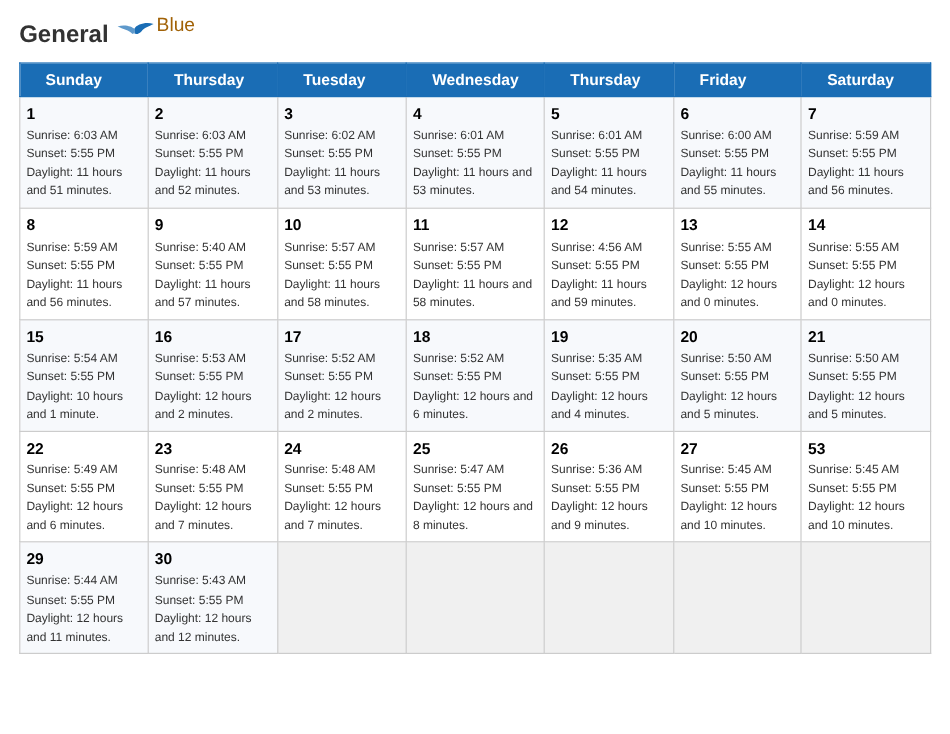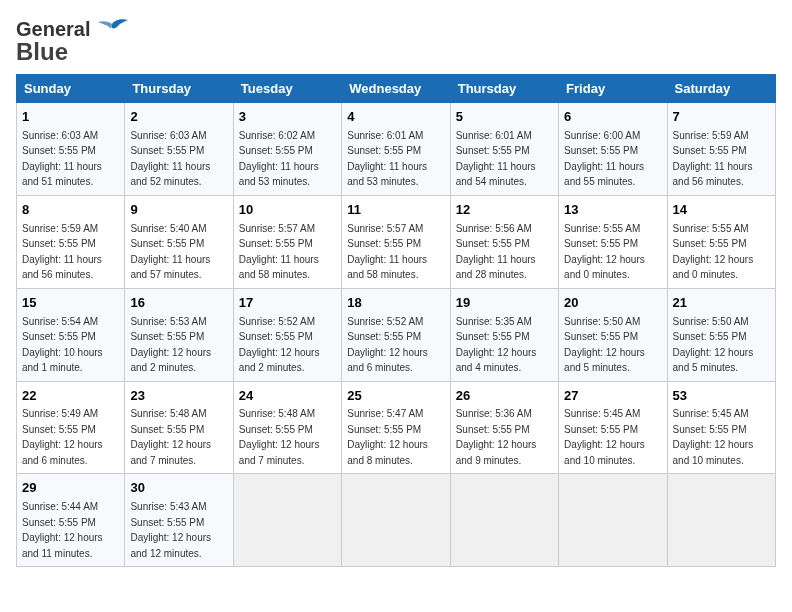--- a/index.html
+++ b/index.html
@@ -11,21 +11,21 @@
       padding: 16px;
     }
     .header {
       display: flex;
       align-items: flex-start;
       justify-content: space-between;
       margin-bottom: 10px;
     }
     .logo {
       display: flex;
-      flex-direction: column;
+      flex-direction: row;
       align-items: flex-start;
     }
     .title-section {
       text-align: right;
     }
     .month-title {
       font-size: 36px;
       font-weight: normal;
       color: #222;
     }
@@ -34,21 +34,21 @@
       color: #555;
     }
     table {
       width: 100%;
       border-collapse: collapse;
       font-size: 10.5px;
     }
     thead tr th {
       background-color: #1a6db5;
       color: #fff;
-      padding: 6px 7px;
+      padding: 6px 21px;
       font-weight: bold;
       font-size: 13px;
       text-align: left;
       border: 1px solid #1a6db5;
     }
     tbody tr td {
       vertical-align: top;
       padding: 5px 5px;
       border: 1px solid #ccc;
       background: #fff;
@@ -83,21 +83,21 @@
   <div class="logo">
     <div style="display:flex; align-items:center; gap:4px;">
       <div style="font-size:20px; font-weight:bold; color:#333; line-height:1;">
         <span style="color:#333;">General</span>
       </div>
       <svg width="36" height="26" viewBox="0 0 36 26">
         <path d="M18 8 C20 4, 28 2, 34 4 C30 6, 26 7, 24 10 C22 12, 20 13, 18 12 Z" fill="#1a6db5"></path>
         <path d="M18 8 C16 6, 10 4, 4 6 C8 8, 14 9, 16 12 C17 13, 18 12, 18 8 Z" fill="#1a6db5" opacity="0.7"></path>
       </svg>
     </div>
-    <div style="font-size:24px; font-weight:bold; color:#404040; line-height:1; margin-top:-2px;">Blue</div>
+    <div style="font-size:16px; font-weight:normal; color:#a16207; line-height:1; margin-top:-2px;">Blue</div>
   </div>
   <div class="title-section">
     <div class="month-title"></div>
     <div class="location"></div>
   </div>
 </div>
 
 <table>
   <thead>
     <tr>
@@ -118,21 +118,21 @@
         <td><span class="day-num">4</span><span class="day-detail">Sunrise: 6:01 AM</span><br><span class="day-detail">Sunset: 5:55 PM</span><br><span class="day-detail">Daylight: 11 hours and 53 minutes.</span></td>
         <td><span class="day-num">5</span><span class="day-detail">Sunrise: 6:01 AM</span><br><span class="day-detail">Sunset: 5:55 PM</span><br><span class="day-detail">Daylight: 11 hours and 54 minutes.</span></td>
         <td><span class="day-num">6</span><span class="day-detail">Sunrise: 6:00 AM</span><br><span class="day-detail">Sunset: 5:55 PM</span><br><span class="day-detail">Daylight: 11 hours and 55 minutes.</span></td>
         <td><span class="day-num">7</span><span class="day-detail">Sunrise: 5:59 AM</span><br><span class="day-detail">Sunset: 5:55 PM</span><br><span class="day-detail">Daylight: 11 hours and 56 minutes.</span></td>
       </tr>
       <tr>
         <td><span class="day-num">8</span><span class="day-detail">Sunrise: 5:59 AM</span><br><span class="day-detail">Sunset: 5:55 PM</span><br><span class="day-detail">Daylight: 11 hours and 56 minutes.</span></td>
         <td><span class="day-num">9</span><span class="day-detail">Sunrise: 5:40 AM</span><br><span class="day-detail">Sunset: 5:55 PM</span><br><span class="day-detail">Daylight: 11 hours and 57 minutes.</span></td>
         <td><span class="day-num">10</span><span class="day-detail">Sunrise: 5:57 AM</span><br><span class="day-detail">Sunset: 5:55 PM</span><br><span class="day-detail">Daylight: 11 hours and 58 minutes.</span></td>
         <td><span class="day-num">11</span><span class="day-detail">Sunrise: 5:57 AM</span><br><span class="day-detail">Sunset: 5:55 PM</span><br><span class="day-detail">Daylight: 11 hours and 58 minutes.</span></td>
-        <td><span class="day-num">12</span><span class="day-detail">Sunrise: 5:56 AM</span><br><span class="day-detail">Sunset: 5:55 PM</span><br><span class="day-detail">Daylight: 11 hours and 28 minutes.</span></td>
+        <td><span class="day-num">12</span><span class="day-detail">Sunrise: 4:56 AM</span><br><span class="day-detail">Sunset: 5:55 PM</span><br><span class="day-detail">Daylight: 11 hours and 59 minutes.</span></td>
         <td><span class="day-num">13</span><span class="day-detail">Sunrise: 5:55 AM</span><br><span class="day-detail">Sunset: 5:55 PM</span><br><span class="day-detail">Daylight: 12 hours and 0 minutes.</span></td>
         <td><span class="day-num">14</span><span class="day-detail">Sunrise: 5:55 AM</span><br><span class="day-detail">Sunset: 5:55 PM</span><br><span class="day-detail">Daylight: 12 hours and 0 minutes.</span></td>
       </tr>
       <tr>
         <td><span class="day-num">15</span><span class="day-detail">Sunrise: 5:54 AM</span><br><span class="day-detail">Sunset: 5:55 PM</span><br><span class="day-detail">Daylight: 10 hours and 1 minute.</span></td>
         <td><span class="day-num">16</span><span class="day-detail">Sunrise: 5:53 AM</span><br><span class="day-detail">Sunset: 5:55 PM</span><br><span class="day-detail">Daylight: 12 hours and 2 minutes.</span></td>
         <td><span class="day-num">17</span><span class="day-detail">Sunrise: 5:52 AM</span><br><span class="day-detail">Sunset: 5:55 PM</span><br><span class="day-detail">Daylight: 12 hours and 2 minutes.</span></td>
         <td><span class="day-num">18</span><span class="day-detail">Sunrise: 5:52 AM</span><br><span class="day-detail">Sunset: 5:55 PM</span><br><span class="day-detail">Daylight: 12 hours and 6 minutes.</span></td>
         <td><span class="day-num">19</span><span class="day-detail">Sunrise: 5:35 AM</span><br><span class="day-detail">Sunset: 5:55 PM</span><br><span class="day-detail">Daylight: 12 hours and 4 minutes.</span></td>
         <td><span class="day-num">20</span><span class="day-detail">Sunrise: 5:50 AM</span><br><span class="day-detail">Sunset: 5:55 PM</span><br><span class="day-detail">Daylight: 12 hours and 5 minutes.</span></td>

